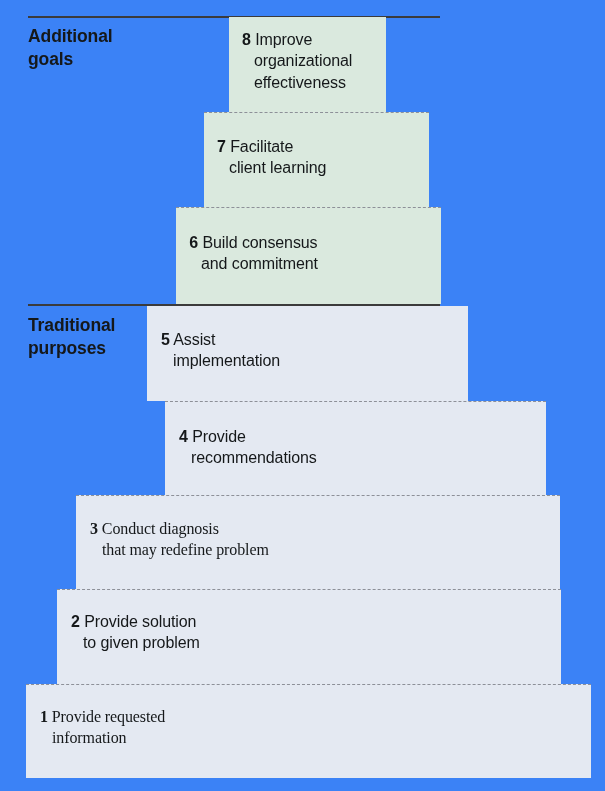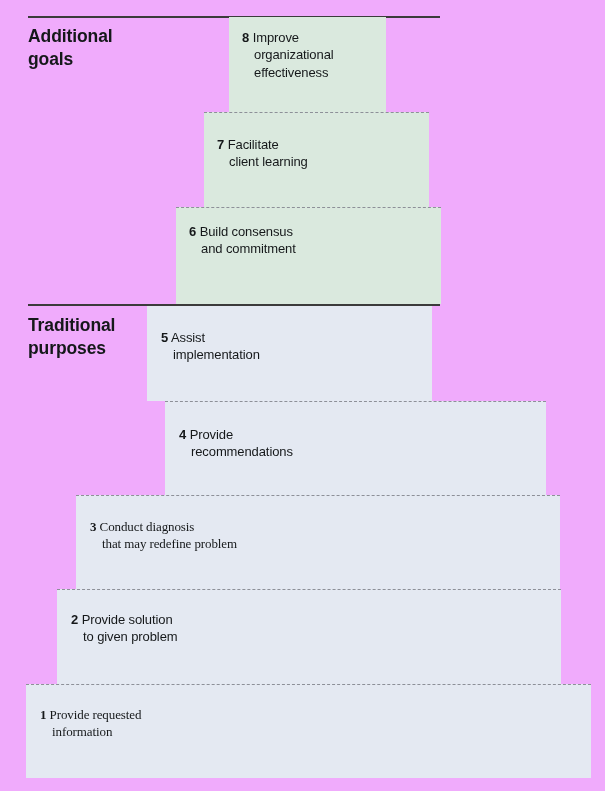--- a/index.html
+++ b/index.html
@@ -10,21 +10,21 @@
   }
   body {
     font-family: "Liberation Sans", sans-serif;
     -webkit-font-smoothing: antialiased;
   }
 
   #figure {
     position: relative;
     width: 605px;
     height: 791px;
-    background: #f0abfc;
+    background: #3b82f6;
     overflow: hidden;
   }
 
   
   .rule {
     position: absolute;
     height: 2px;
     background: #3b3b3b;
   }
   .rule.top    { left: 28px; top: 16px;  width: 412px; }
@@ -56,46 +56,46 @@
     position: absolute;
     left: 0;
     right: 0;
     top: 0;
     height: 0;
     border-top: 1.5px dashed #8d9098;
   }
 
   .step .step-text {
     position: absolute;
-    font-size: 13px;
+    font-size: 16px;
     line-height: 1.34;
     color: #15181a;
     letter-spacing: -0.1px;
     white-space: pre-line;
     text-indent: -12px;
     padding-left: 12px;
   }
   .step .step-num {
     font-weight: bold;
   }
 
   
   .step.s8 { left: 229px; top: 17px;  width: 157px; height: 95px; }
   .step.s7 { left: 204px; top: 112px; width: 225px; height: 95px; }
   .step.s6 { left: 176px; top: 207px; width: 265px; height: 97px; }
-  .step.s5 { left: 147px; top: 306px; width: 285px; height: 95px; }
+  .step.s5 { left: 147px; top: 306px; width: 321px; height: 95px; }
   .step.s4 { left: 117px; top: 401px; width: 381px; height: 94px; margin-left: 48px; }
   .step.s3 { left:  76px; top: 495px; width: 484px; height: 94px; font-family: Liberation Serif, serif; }
   .step.s2 { left:  57px; top: 589px; width: 504px; height: 95px; }
   .step.s1 { left:  26px; top: 684px; width: 565px; height: 94px; }
 
   
   .step.s8 .step-text { left: 13px; top: 12px; }
   .step.s7 .step-text { left: 13px; top: 24px; }
-  .step.s6 .step-text { left: 13px; top: 16px; }
+  .step.s6 .step-text { left: 13px; top: 25px; text-align: center; }
   .step.s5 .step-text { left: 14px; top: 23px; }
   .step.s4 .step-text { left: 14px; top: 25px; }
   .step.s3 .step-text { left: 14px; top: 23px; }
   .step.s2 .step-text { left: 14px; top: 22px; }
   .step.s1 .step-text { left: 14px; top: 22px; font-family: Liberation Serif, serif; }
 </style>
 </head>
 <body>
 
 <div id="figure">

